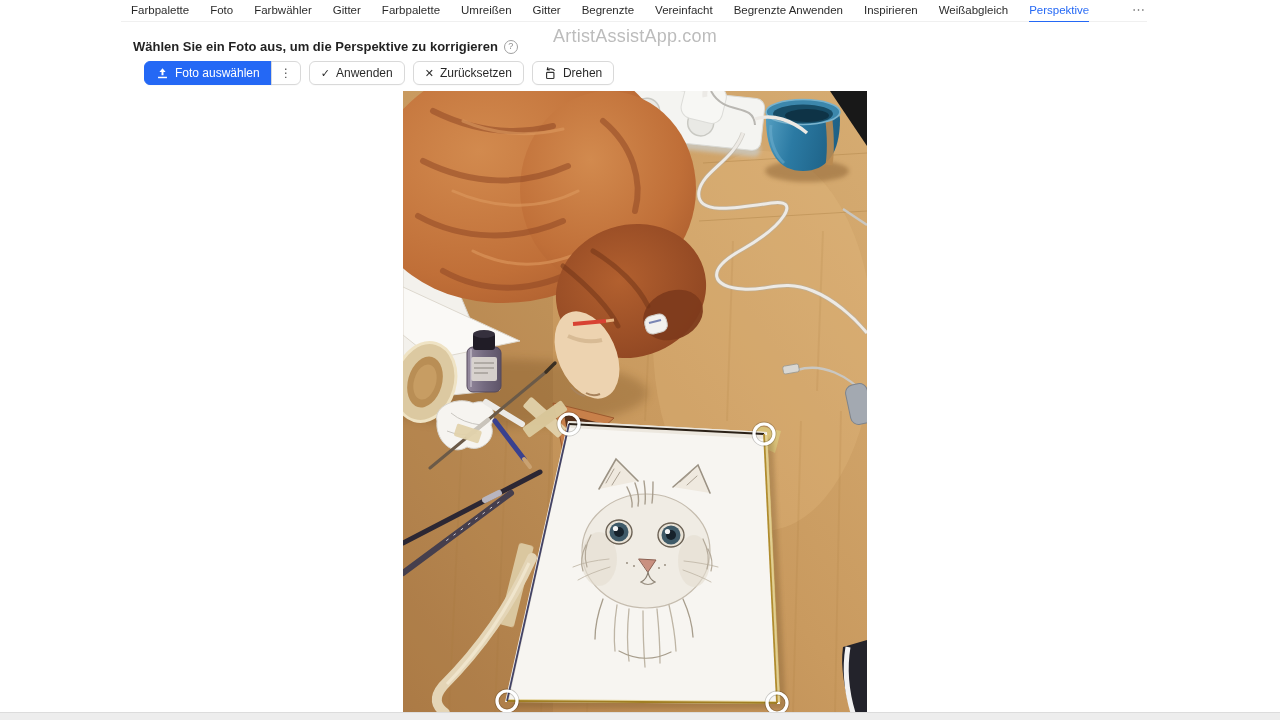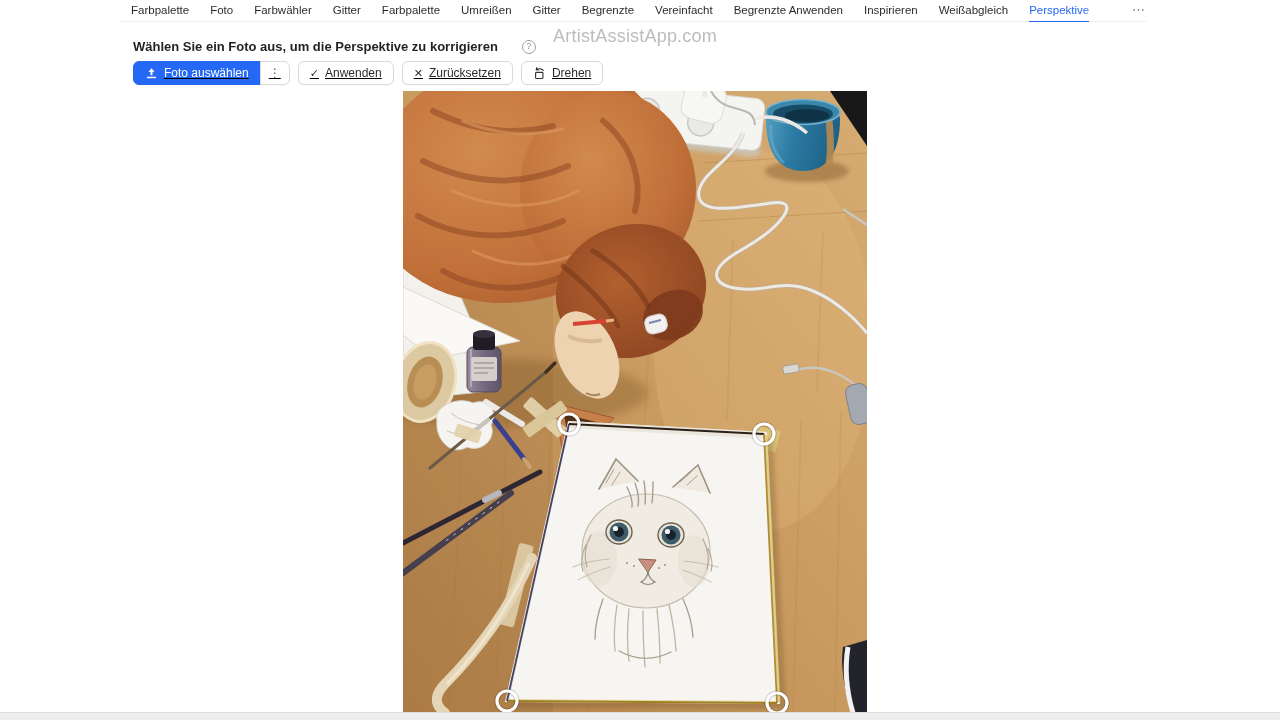--- a/index.html
+++ b/index.html
@@ -24,27 +24,27 @@
   .tabs-fade{position:absolute;right:28px;top:0;width:36px;height:21px;
     background:linear-gradient(90deg,rgba(255,255,255,0),#fff 75%);pointer-events:none;}
   .more-btn{position:absolute;right:2px;top:0;border:none;background:none;
     font-size:13px;line-height:20px;color:rgba(0,0,0,.6);cursor:pointer;
     font-family:inherit;}
   
   .watermark{position:absolute;left:403px;top:26px;width:464px;text-align:center;
     font-size:18px;color:var(--watermark);letter-spacing:.2px;}
   
   .instruction-row{position:absolute;left:133px;top:39px;display:flex;
-    align-items:center;gap:24px;}
+    align-items:center;gap:6px;}
   .instruction{font-size:13px;font-weight:600;color:rgba(0,0,0,.87);}
   .help-icon{width:14px;height:14px;border:1.2px solid #a0a0a0;border-radius:50%;
     color:#8c8c8c;font-size:9px;line-height:11px;text-align:center;cursor:pointer;
     display:inline-block;}
   
-  .toolbar{position:absolute;left:133px;top:61px;display:flex;gap:8px;align-items:center;text-decoration:underline;}
+  .toolbar{position:absolute;left:144px;top:61px;display:flex;gap:8px;align-items:center;}
   .btn{height:24px;display:inline-flex;align-items:center;gap:6px;padding:0 11px;
     border:1px solid var(--border);border-radius:6px;background:#fff;font-size:12px;
     color:rgba(0,0,0,.85);font-family:inherit;cursor:pointer;
     box-shadow:0 1px 0 rgba(0,0,0,.02);}
   .split{display:inline-flex;}
   .split .primary{border-radius:6px 0 0 6px;background:var(--accent);
     border-color:var(--accent);color:#fff;}
   .split .menu{border-radius:0 6px 6px 0;margin-left:-1px;padding:0 8px;
     color:rgba(0,0,0,.7);font-size:12px;}
   .btn .ico{font-size:11px;line-height:1;display:inline-flex;align-items:center;}

